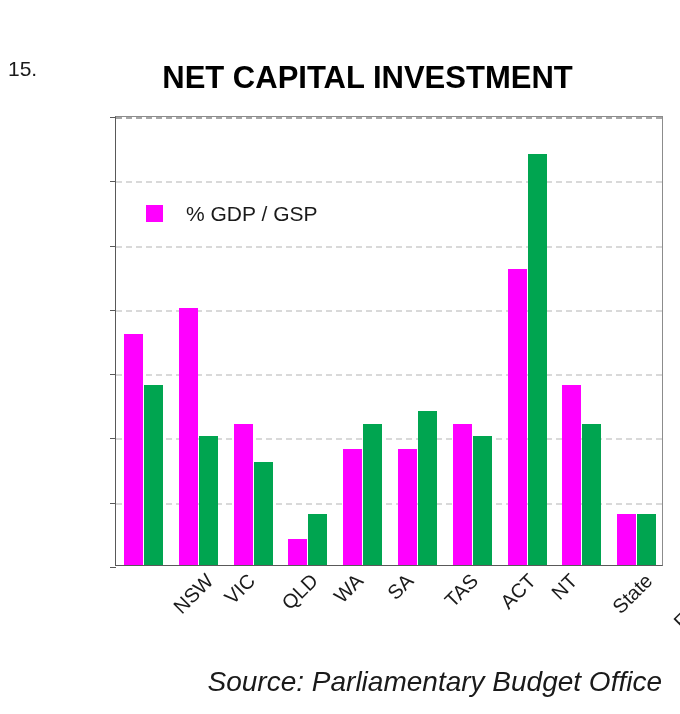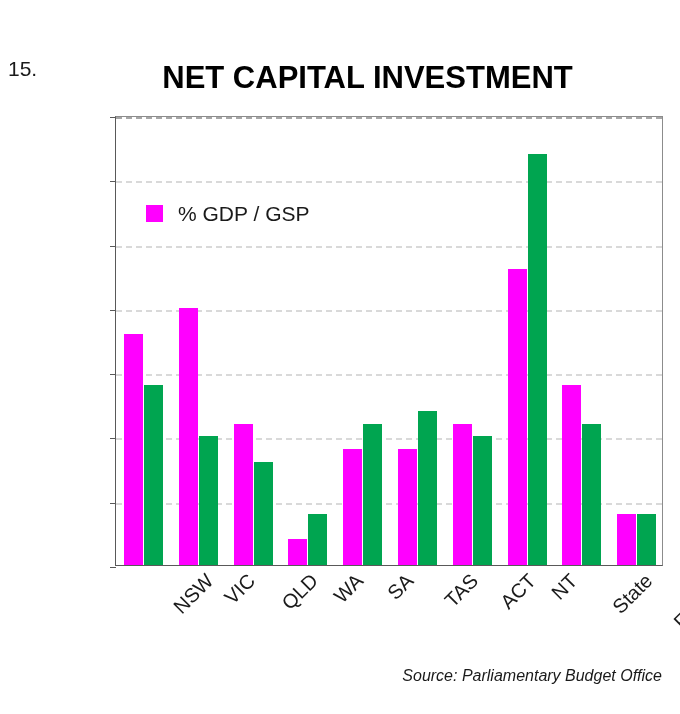--- a/index.html
+++ b/index.html
@@ -118,40 +118,40 @@
     position: absolute;
     left: 146px;
     top: 203px;
     display: flex;
     align-items: center;
     gap: 40px;
   }
   .legend-entry {
     display: flex;
     align-items: center;
-    gap: 15px;
+    gap: 23px;
   }
   .legend-swatch {
     width: 17px;
     height: 17px;
     flex: 0 0 auto;
   }
   .legend-label {
     font-size: 21px;
     line-height: 1;
     color: #1a1a1a;
     white-space: nowrap;
   }
 
   
   #source-note {
     position: absolute;
     right: 18px;
     top: 668px;
-    font-size: 16px;
+    font-size: 28px;
     font-style: italic;
     line-height: 1;
     color: #1a1a1a;
     white-space: nowrap;
   }
 </style>
 </head>
 <body>
 
 <div id="item-number">15.</div>

